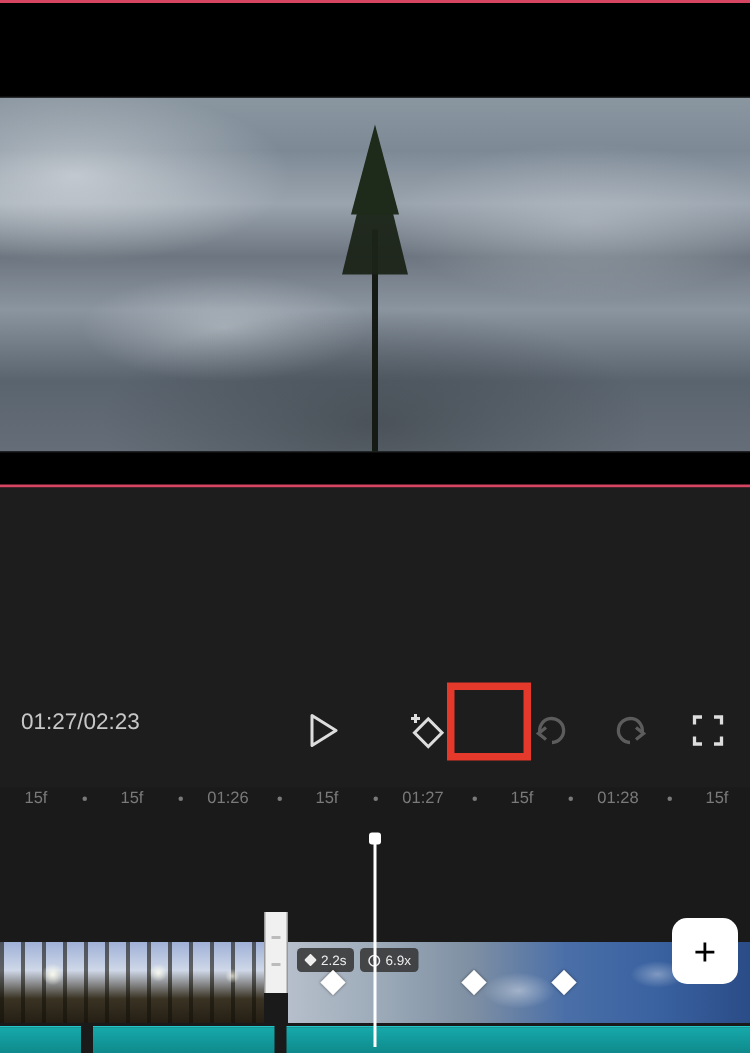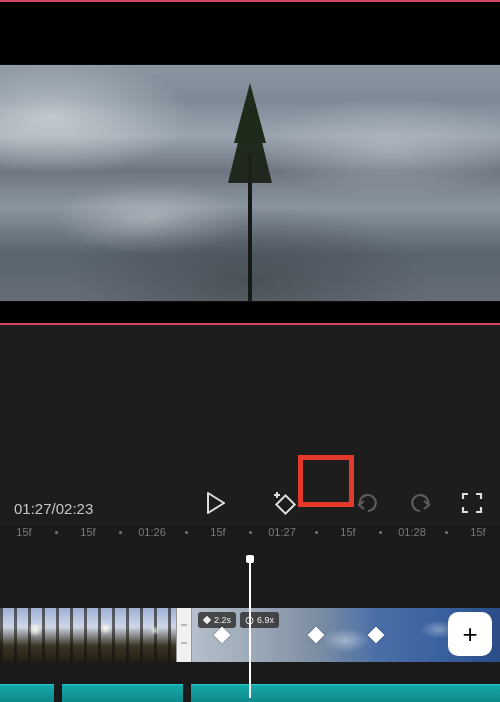--- a/index.html
+++ b/index.html
@@ -103,21 +103,21 @@
     background: #1d1d1d;
   }
 
   .control-row {
     position: absolute;
     top: 148px;
     left: 0;
     right: 0;
     height: 44px;
     display: flex;
-    align-items: flex-end;
+    align-items: flex-start;
     padding: 0 14px;
   }
 
   .time-display {
     font-size: 15px;
     color: #c7c7c7;
     font-weight: 400;
   }
 
   .center-controls {
@@ -193,20 +193,21 @@
     left: 0;
     right: 0;
     height: 54px;
     display: flex;
   }
 
   .clip {
     height: 54px;
     position: relative;
     overflow: hidden;
+    margin-top: 20px;
   }
   .clip.trees {
     width: 176px;
     background:
       linear-gradient(180deg, #9fb0d7 0%, #cfd8e8 35%, #3a3324 70%, #241e14 100%);
   }
   .clip.trees::before {
     content: "";
     position: absolute;
     inset: 0;

